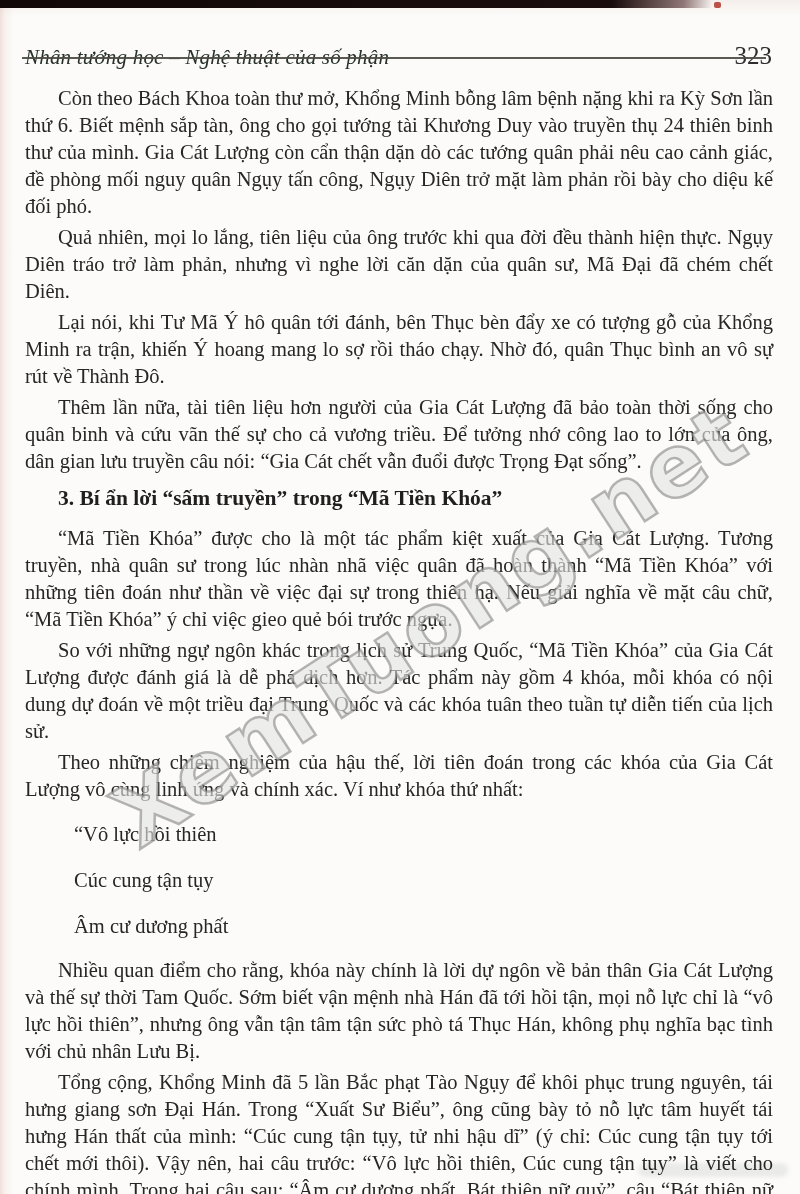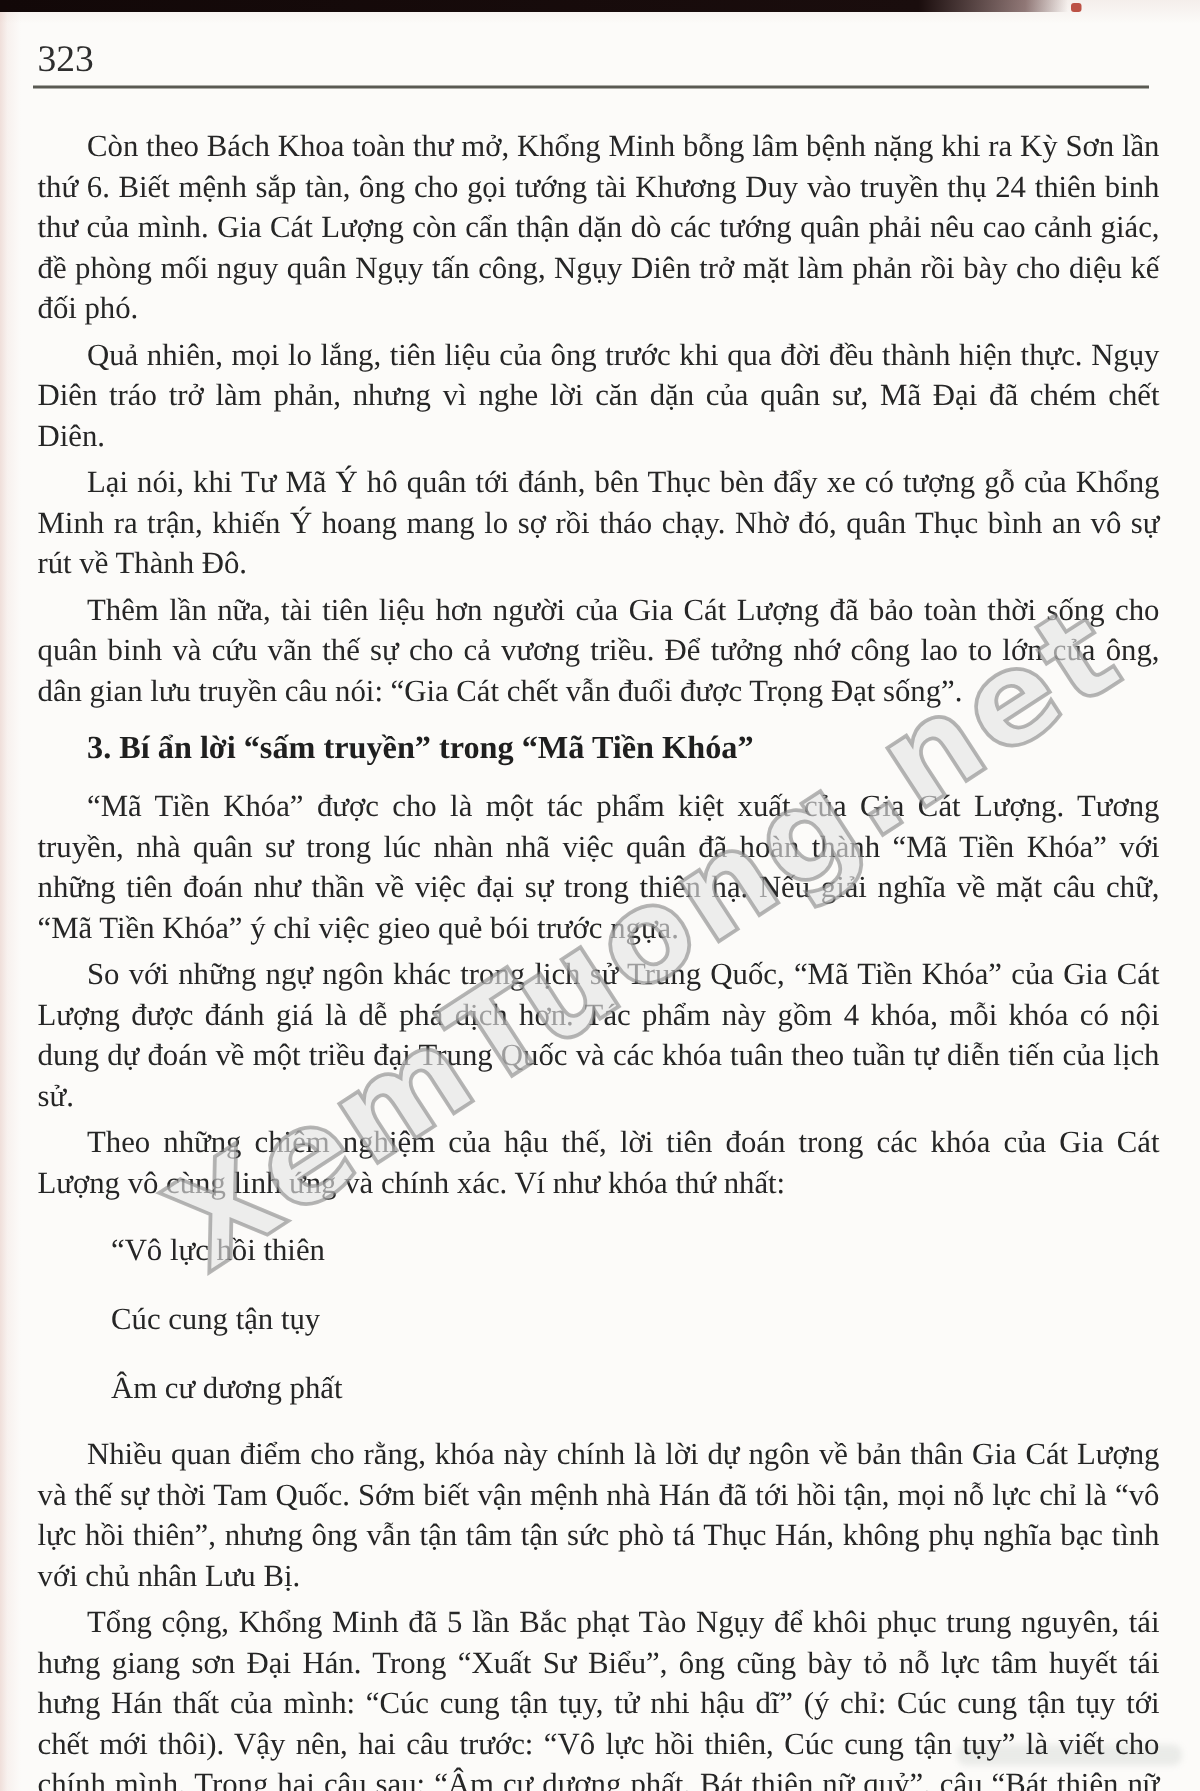--- a/index.html
+++ b/index.html
@@ -42,20 +42,21 @@
   }
   .header-title {
     font-style: italic;
     font-size: 21px;
     letter-spacing: .2px;
     color: #27312b;
   }
   .page-number {
     font-size: 25px;
     color: #2e2e2e;
+    margin-top: 16px;
   }
   .header-rule {
     position: absolute; top: 57px; left: 22px;
     width: 744px; height: 0;
     border-top: 2.5px solid #4c4c44;
     opacity: .92;
   }
   
   .body-text {
     position: absolute; top: 61px; left: 25px;
@@ -108,20 +109,21 @@
 </head>
 <body>
 
 <div class="page">
 
   <div class="scan-strip"></div>
   <div class="scan-dot"></div>
   <div class="scan-smudge"></div>
 
   <header class="running-header">
+    <span class="header-title">Nhân tướng học – Nghệ thuật của số phận</span>
     <span class="page-number">323</span>
   </header>
   <div class="header-rule"></div>
 
   <main class="body-text">
     <p>Còn theo Bách Khoa toàn thư mở, Khổng Minh bỗng lâm bệnh nặng khi ra Kỳ Sơn lần thứ 6. Biết mệnh sắp tàn, ông cho gọi tướng tài Khương Duy vào truyền thụ 24 thiên binh thư của mình. Gia Cát Lượng còn cẩn thận dặn dò các tướng quân phải nêu cao cảnh giác, đề phòng mối nguy quân Ngụy tấn công, Ngụy Diên trở mặt làm phản rồi bày cho diệu kế đối phó.</p>
     <p>Quả nhiên, mọi lo lắng, tiên liệu của ông trước khi qua đời đều thành hiện thực. Ngụy Diên tráo trở làm phản, nhưng vì nghe lời căn dặn của quân sư, Mã Đại đã chém chết Diên.</p>
     <p>Lại nói, khi Tư Mã Ý hô quân tới đánh, bên Thục bèn đẩy xe có tượng gỗ của Khổng Minh ra trận, khiến Ý hoang mang lo sợ rồi tháo chạy. Nhờ đó, quân Thục bình an vô sự rút về Thành Đô.</p>
     <p>Thêm lần nữa, tài tiên liệu hơn người của Gia Cát Lượng đã bảo toàn thời sống cho quân binh và cứu vãn thế sự cho cả vương triều. Để tưởng nhớ công lao to lớn của ông, dân gian lưu truyền câu nói: “Gia Cát chết vẫn đuổi được Trọng Đạt sống”.</p>
 

